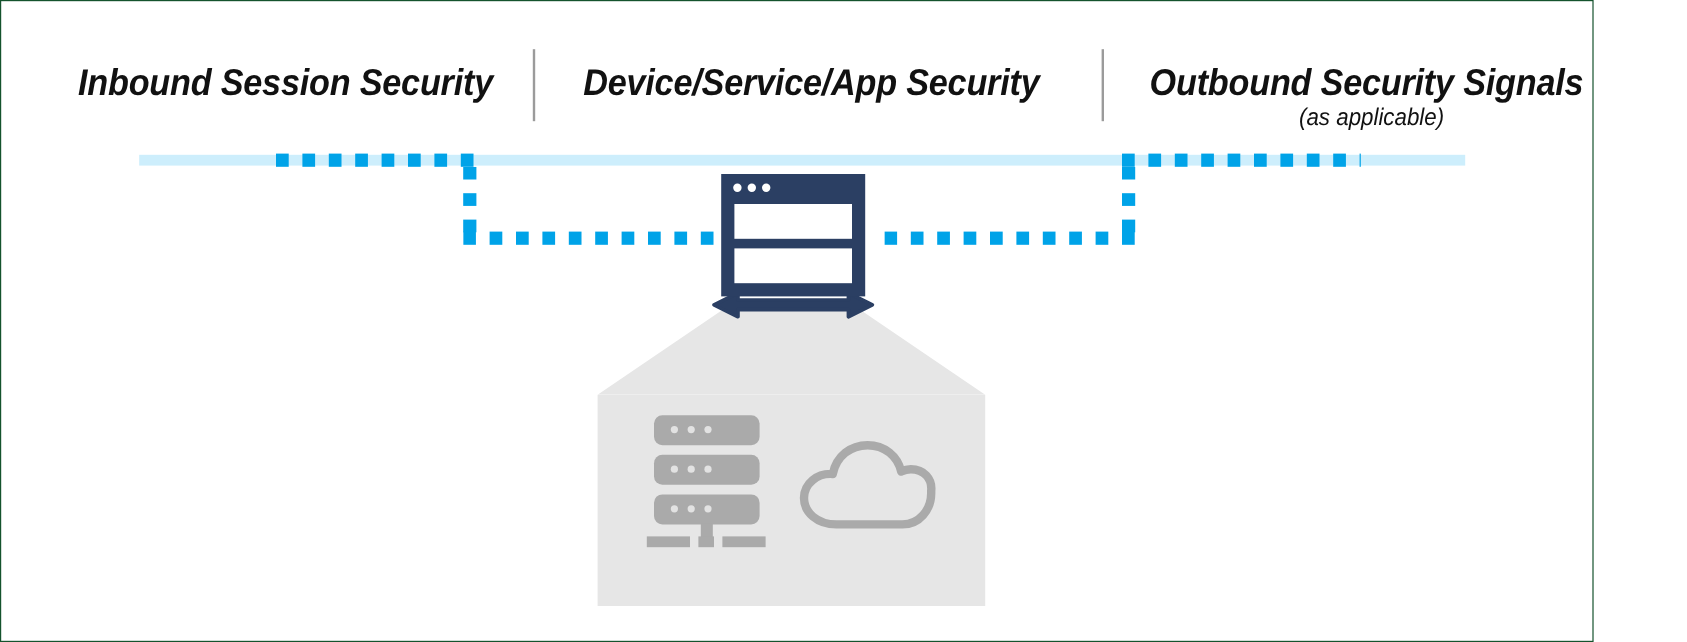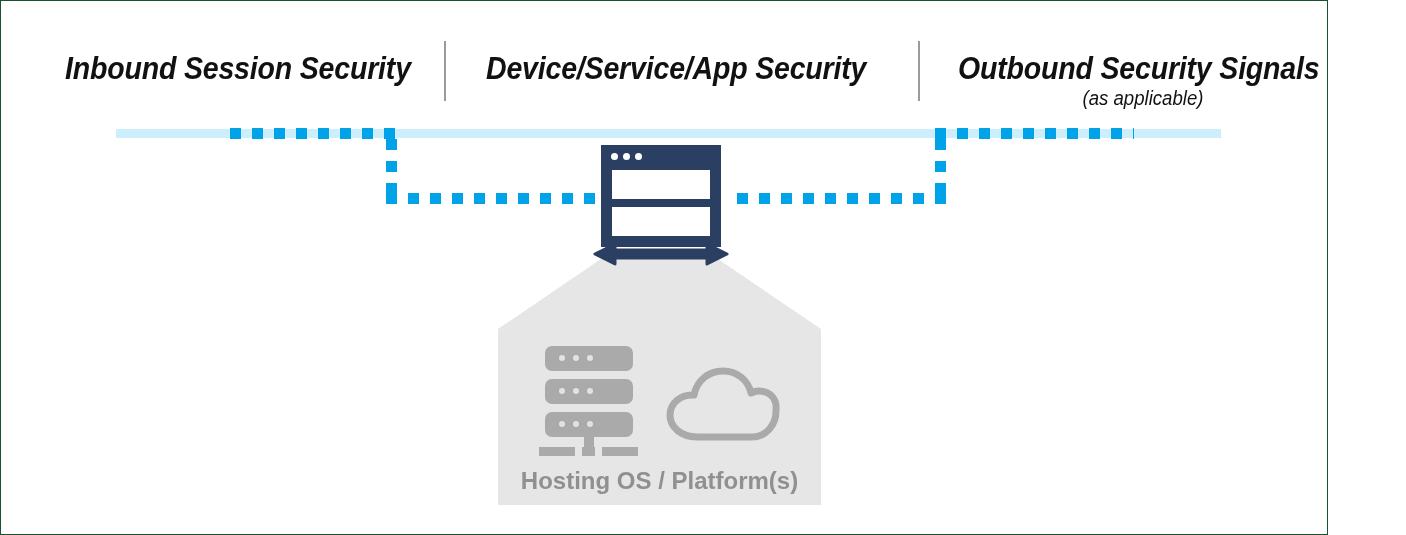--- a/index.html
+++ b/index.html
@@ -273,21 +273,20 @@
   </div>
 
   <svg id="cloud-icon" viewBox="0 0 118 74">
     <path d="M33,70 C17,70 6,60 6,48 C6,36 17,27 30,28
              C33,13 45,4 59,4 C73,4 84,13 87,26
              C89,25 92,24 95,24 C106,24 113,32 112,42
              C112,42 112,43 112,44
              C112,58 102,70 88,70 Z" fill="none" stroke="#aaaaaa" stroke-width="7" stroke-linejoin="round"></path>
   </svg>
 
-  <div id="platform-label">Hosting OS / Platform(s)</div>
 
   <svg id="double-arrow" viewBox="0 0 136 26">
     <path d="M2,13 L22,3 L22,9 L114,9 L114,3 L134,13 L114,23 L114,17 L22,17 L22,23 Z" fill="#2b3f63" stroke="#2b3f63" stroke-width="3" stroke-linejoin="round"></path>
   </svg>
 
   <div id="window-icon">
     <span class="win-dot" id="win-dot-1"></span>
     <span class="win-dot" id="win-dot-2"></span>
     <span class="win-dot" id="win-dot-3"></span>
     <div class="win-pane" id="win-pane-1"></div>

